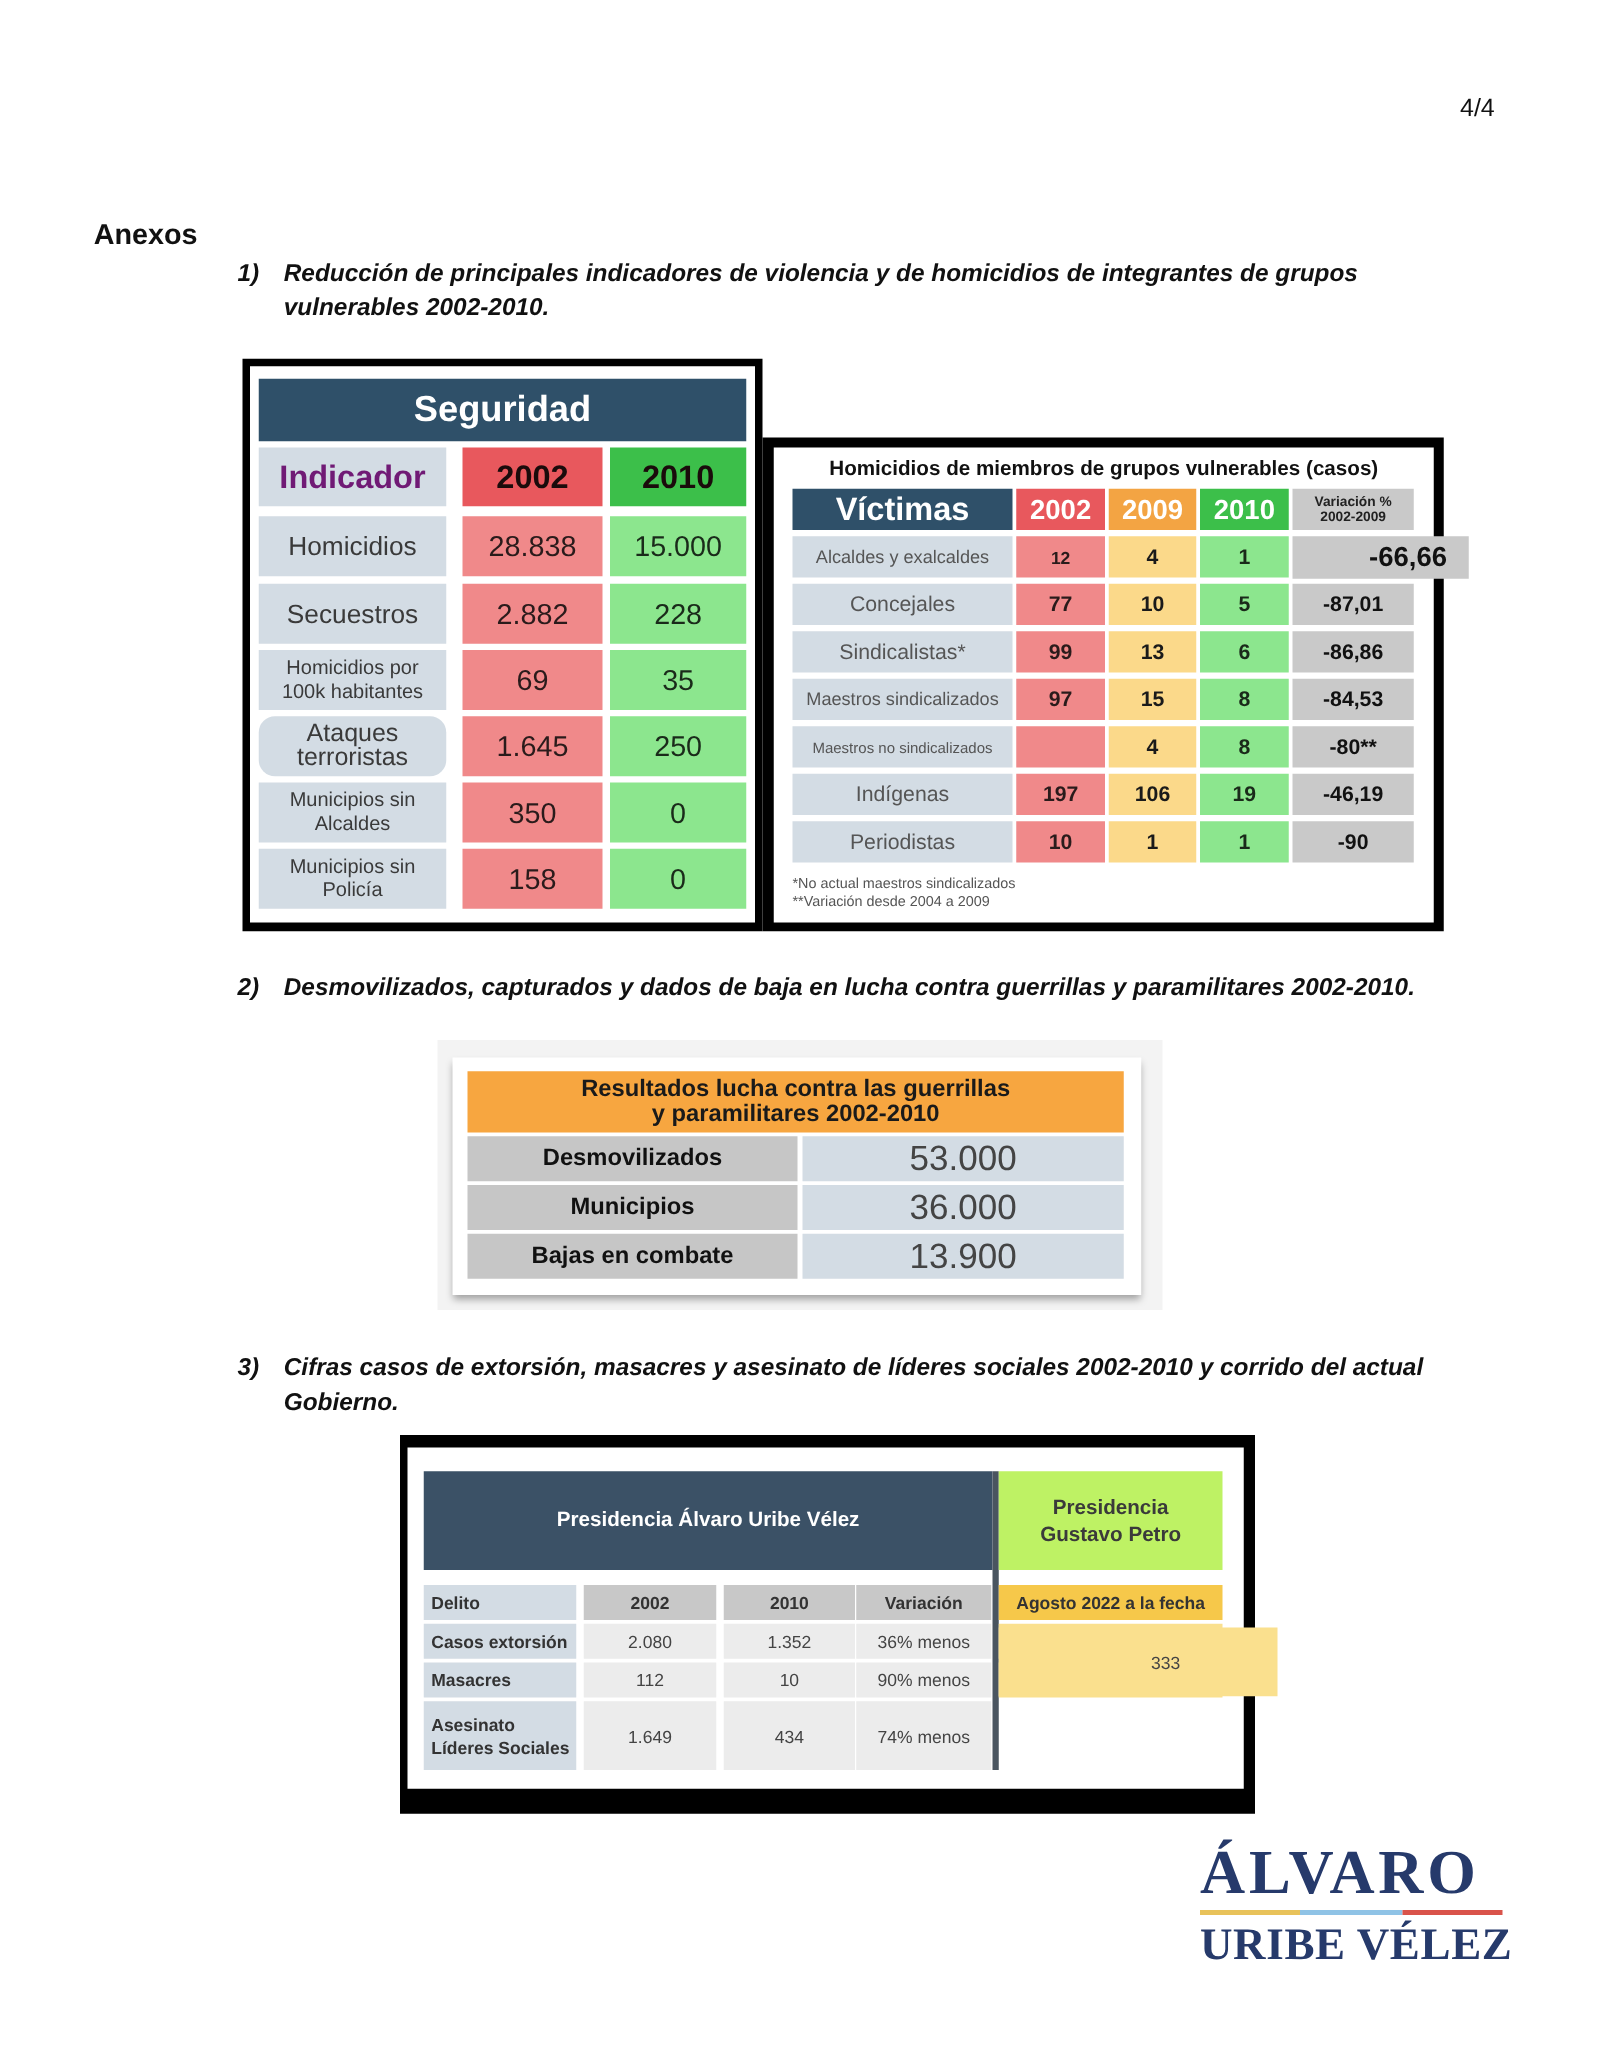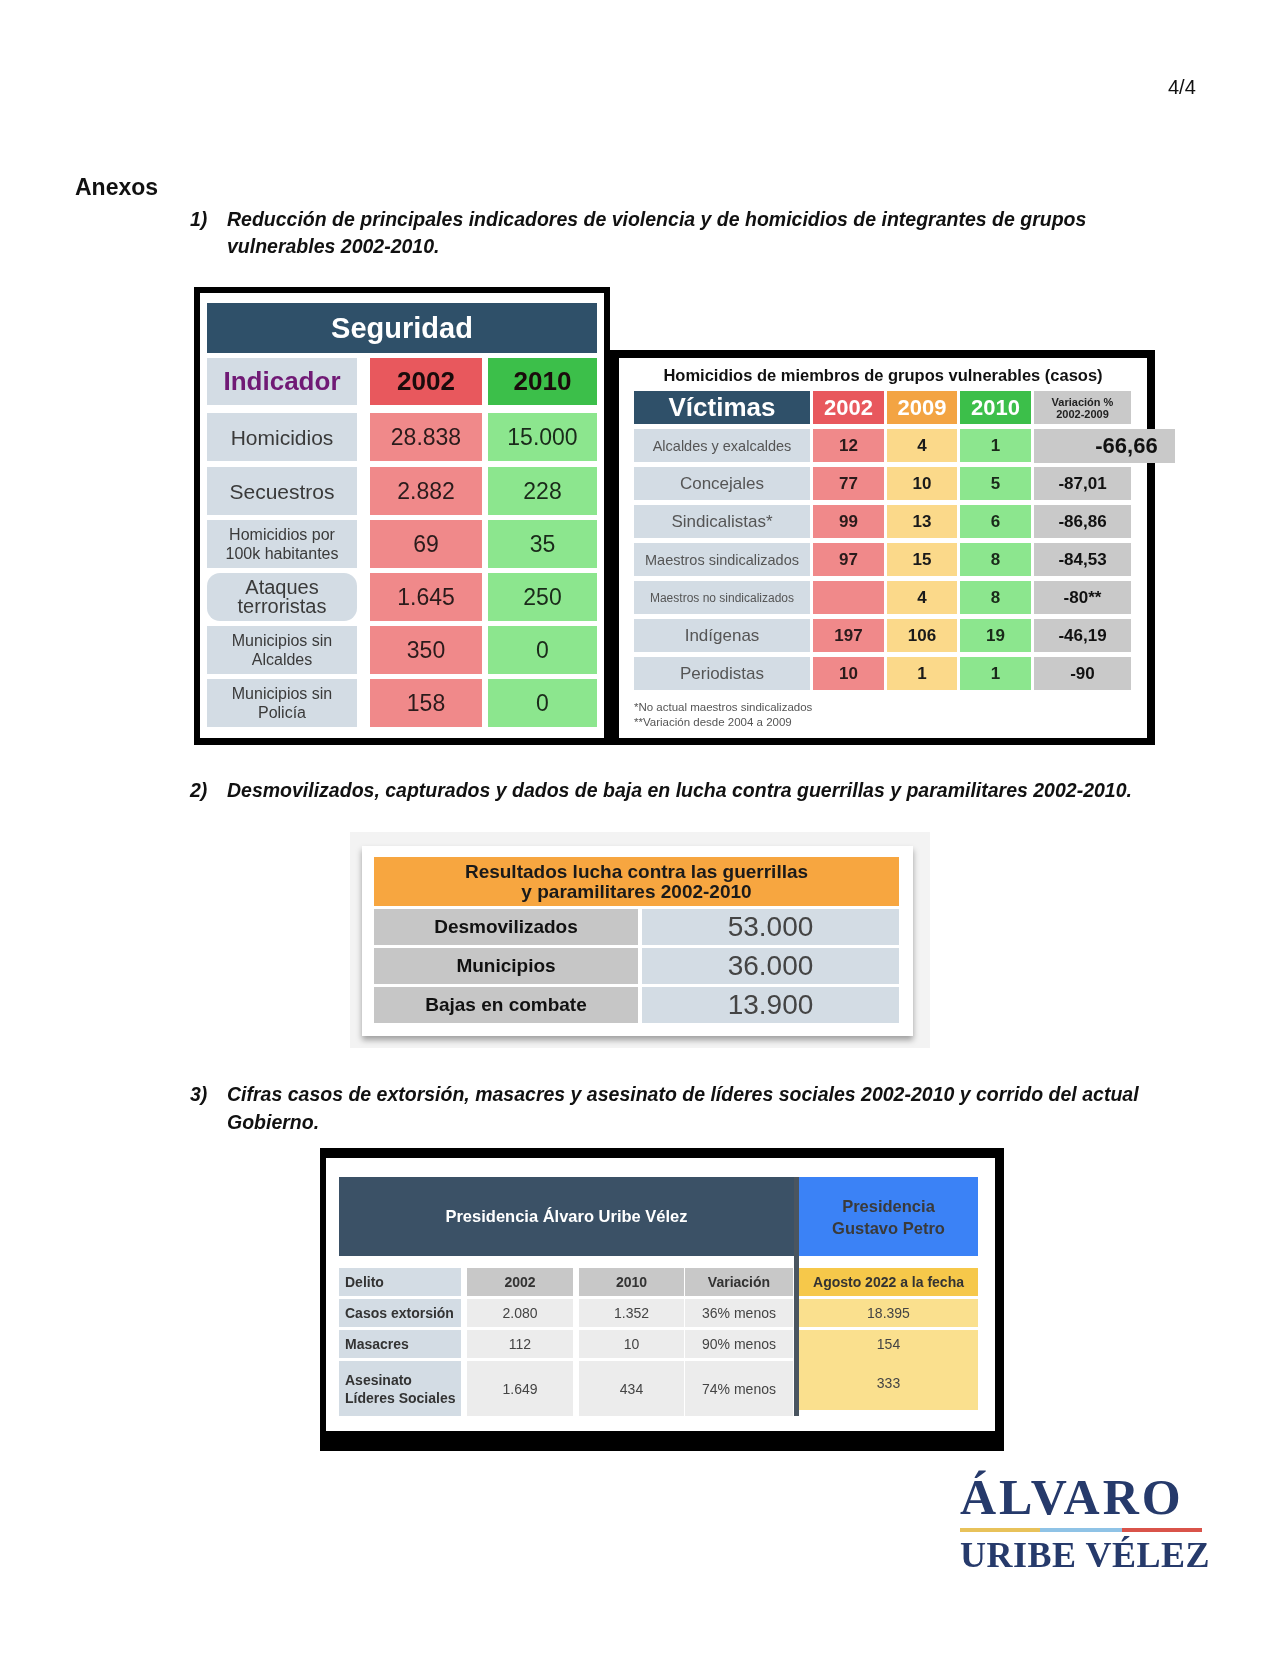--- a/index.html
+++ b/index.html
@@ -41,21 +41,21 @@
   .s2-head { left:374px; top:857px; width:525px; height:49px; background:#f7a640;
              font-size:19px; font-weight:bold; line-height:20px; color:#1a1a1a; }
   .c-s2lab { background:#c6c6c6; color:#111; font-weight:bold; font-size:19px; }
   .c-s2val { background:#d3dce4; color:#444; font-size:28px; }
   
   .box3 { left:320px; top:1148px; width:684px; height:303px; background:#000; }
   .box3-inner { left:326px; top:1158px; width:669px; height:273px; background:#fff; }
   .s3-navy { left:339px; top:1177px; width:455px; height:79px; background:#3b5166;
              color:#fff; font-size:16.5px; font-weight:bold; }
   .s3-divider { left:794px; top:1177px; width:5px; height:239px; background:#4a5560; }
-  .s3-org { left:799px; top:1177px; width:179px; height:79px; background:#3b82f6;
+  .s3-org { left:799px; top:1177px; width:179px; height:79px; background:#bef264;
             color:#3a3a3a; font-size:16.5px; font-weight:bold; line-height:22px; }
   .c-s3lab { background:#d3dce4; color:#333; font-weight:bold; font-size:14px; justify-content:flex-start; padding-left:6px; box-sizing:border-box; text-align:left; line-height:18px; }
   .c-s3hd { background:#c8c8c8; color:#333; font-weight:bold; font-size:14px; }
   .c-s3v { background:#ececec; color:#444; font-size:14px; }
   .c-s3yh { background:#f6c84a; color:#333; font-weight:bold; font-size:14px; }
   .c-s3y { background:#fae08e; color:#444; font-size:14px; }
   
   .logo1 { left:960px; top:1468px; font-family:"Liberation Serif", serif; font-weight:bold;
            font-size:50px; color:#263a6b; letter-spacing:3px; }
   .logo-bar { left:960px; top:1528px; width:242px; height:4px; }
@@ -105,21 +105,21 @@
 <div class="abs box2"></div>
 <div class="abs box2-inner"></div>
 <div class="abs vic-title">Homicidios de miembros de grupos vulnerables (casos)</div>
 <div id="vic-table">
     <div class="cell c-navy" style="left: 634px; top: 391px; width: 176px; height: 33px; font-size: 26px;">Víctimas</div>
     <div class="cell c-redh" style="left: 813px; top: 391px; width: 71px; height: 33px; font-size: 22px; color: rgb(255, 255, 255);">2002</div>
     <div class="cell c-orgh" style="left: 887px; top: 391px; width: 70px; height: 33px; font-size: 22px; color: rgb(255, 255, 255);">2009</div>
     <div class="cell c-grnh" style="left: 960px; top: 391px; width: 71px; height: 33px; font-size: 22px; color: rgb(255, 255, 255);">2010</div>
     <div class="cell c-gryh" style="left: 1034px; top: 391px; width: 97px; height: 33px; padding: 0px 8px; box-sizing: border-box;">Variación % 2002-2009</div>
     <div class="cell c-vl" style="left: 634px; top: 429px; width: 176px; height: 33px; font-size: 14.5px; font-weight: normal;">Alcaldes y exalcaldes</div>
-    <div class="cell c-red" style="left: 813px; top: 429px; width: 71px; height: 33px; font-size: 17px; font-weight: bold;">12</div>
+    <div class="cell c-red" style="left: 813px; top: 429px; width: 71px; height: 33px; font-size: 14px; font-weight: bold;">12</div>
     <div class="cell c-org" style="left: 887px; top: 429px; width: 70px; height: 33px; font-size: 17px; font-weight: bold;">4</div>
     <div class="cell c-grn" style="left: 960px; top: 429px; width: 71px; height: 33px; font-size: 17px; font-weight: bold;">1</div>
     <div class="cell c-gry" style="left: 1034px; top: 429px; width: 97px; height: 34px; font-size: 22px; font-weight: bold; padding-left: 44px;">-66,66</div>
     <div class="cell c-vl" style="left: 634px; top: 467px; width: 176px; height: 33px; font-size: 17px; font-weight: normal;">Concejales</div>
     <div class="cell c-red" style="left: 813px; top: 467px; width: 71px; height: 33px; font-size: 17px; font-weight: bold;">77</div>
     <div class="cell c-org" style="left: 887px; top: 467px; width: 70px; height: 33px; font-size: 17px; font-weight: bold;">10</div>
     <div class="cell c-grn" style="left: 960px; top: 467px; width: 71px; height: 33px; font-size: 17px; font-weight: bold;">5</div>
     <div class="cell c-gry" style="left: 1034px; top: 467px; width: 97px; height: 33px; font-size: 17px; font-weight: bold;">-87,01</div>
     <div class="cell c-vl" style="left: 634px; top: 505px; width: 176px; height: 33px; font-size: 17px; font-weight: normal;">Sindicalistas*</div>
     <div class="cell c-red" style="left: 813px; top: 505px; width: 71px; height: 33px; font-size: 17px; font-weight: bold;">99</div>
@@ -200,20 +200,20 @@
     <div class="cell c-s3v" style="left: 579px; top: 1330px; width: 105px; height: 28px;">10</div>
     <div class="cell c-s3v" style="left: 685px; top: 1330px; width: 108px; height: 28px;">90% menos</div>
     <div class="cell c-s3y" style="left: 799px; top: 1330px; width: 179px; height: 28px;">154</div>
     <div class="cell c-s3lab" style="left: 339px; top: 1361px; width: 122px; height: 55px; flex-direction: column; align-items: flex-start; justify-content: center;">
       <span>Asesinato</span>
       <span>Líderes Sociales</span>
     </div>
     <div class="cell c-s3v" style="left: 467px; top: 1361px; width: 106px; height: 55px;">1.649</div>
     <div class="cell c-s3v" style="left: 579px; top: 1361px; width: 105px; height: 55px;">434</div>
     <div class="cell c-s3v" style="left: 685px; top: 1361px; width: 108px; height: 55px;">74% menos</div>
-    <div class="cell c-s3y" style="left: 799px; top: 1355px; width: 179px; height: 55px;">333</div>
+    <div class="cell c-s3y" style="left: 799px; top: 1302px; width: 179px; height: 55px; padding-left: 44px;">333</div>
   </div>
 
 <div class="abs logo1">ÁLVARO</div>
 <div class="abs logo-bar">
   <span class="lb" style="width: 33%; background: rgb(232, 194, 90);"></span><span class="lb" style="width: 34%; background: rgb(143, 195, 230);"></span><span class="lb" style="width: 33%; background: rgb(217, 83, 74);"></span>
 </div>
 <div class="abs logo2">URIBE VÉLEZ</div>
 
 </body></html>

